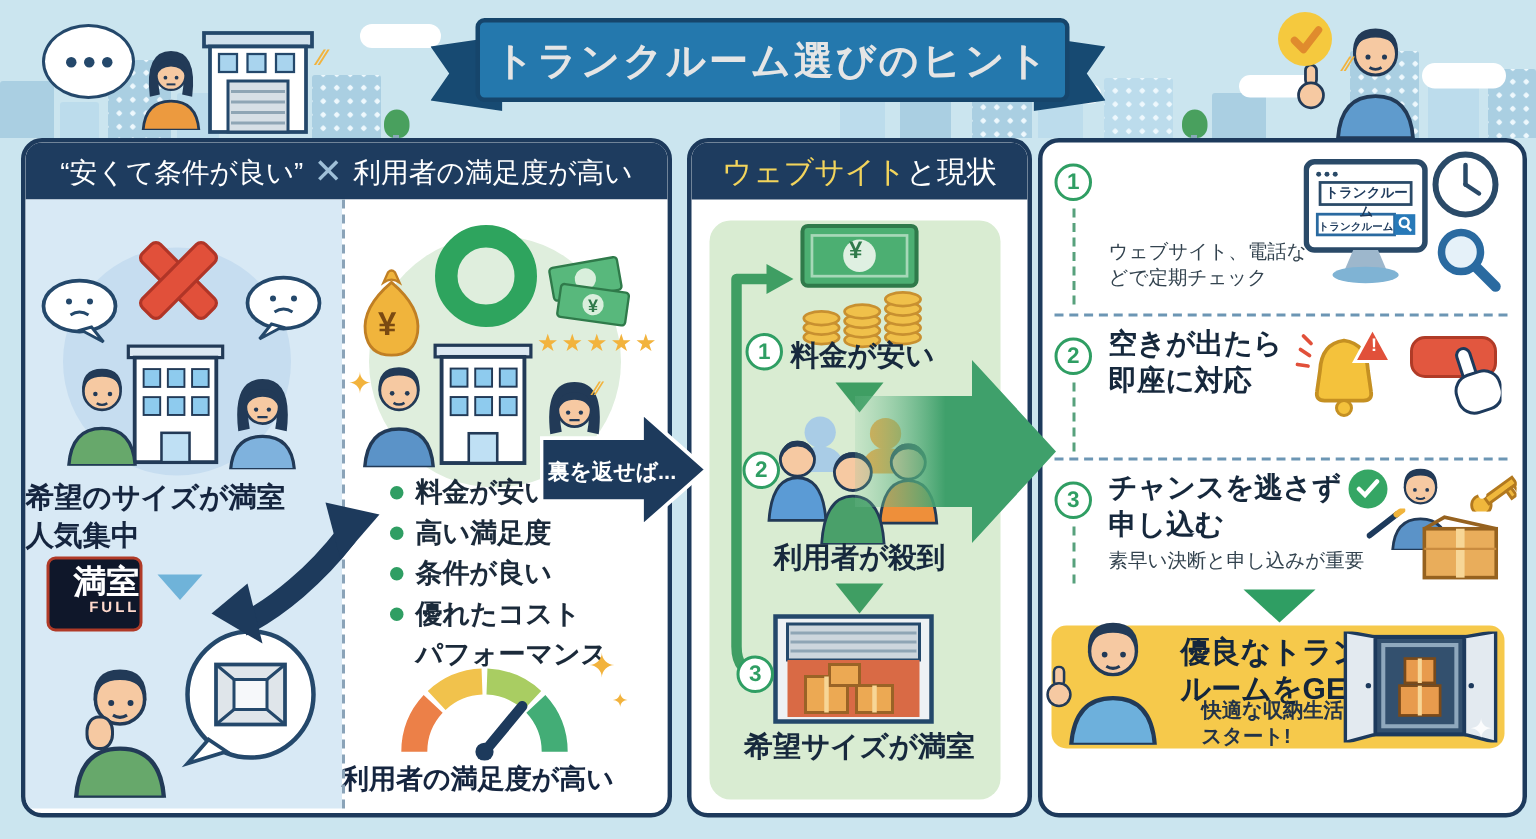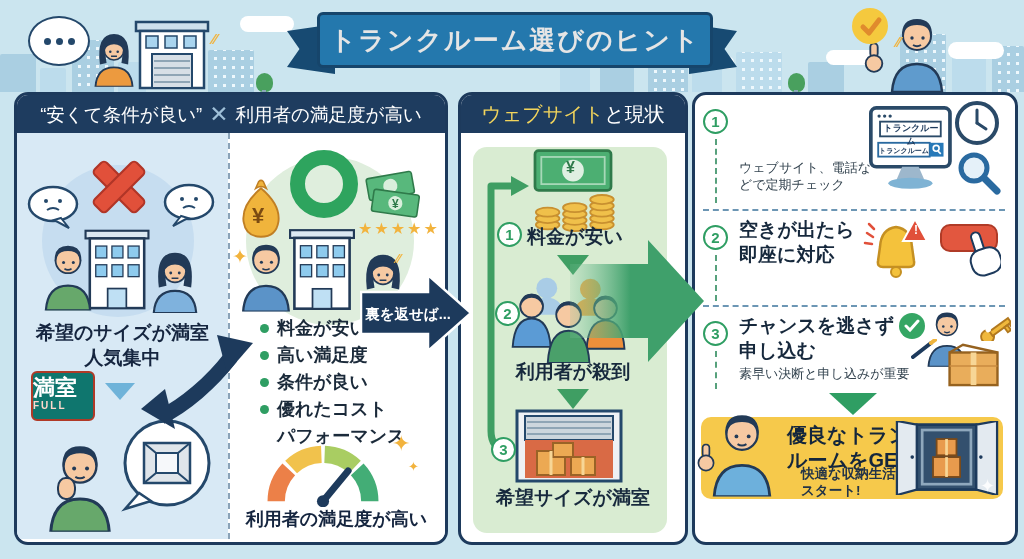--- a/index.html
+++ b/index.html
@@ -30,22 +30,22 @@
 
   .num-circle{position:absolute;width:25px;height:25px;border:2.5px solid #2f9e63;border-radius:50%;background:#fff;
               color:#2f9e63;font-weight:700;font-size:15px;display:flex;align-items:center;justify-content:center;box-sizing:border-box;}
   .tri-down{width:0;height:0;}
   .spark{color:#f2b33d;font-weight:700;}
 
   
   .half-left{position:absolute;left:0;top:0;width:211px;height:100%;background:#d8e9f5;}
   .half-right{position:absolute;left:211px;top:0;right:0;height:100%;background:#fff;}
   .divider-v{position:absolute;left:211px;top:0;bottom:0;border-left:2px dashed #8aa3b8;}
-  .cap{font-weight:700;color:#15253f;text-align:center;font-size:19px;line-height:25px;}
-  .badge{background:#0f766e;border:2px solid #b03a27;border-radius:6px;color:#fff;text-align:left;padding-top:3px;box-sizing:border-box;}
+  .cap{font-weight:700;color:#15253f;font-size:19px;line-height:25px;}
+  .badge{background:#0f172a;border:2px solid #b03a27;border-radius:6px;color:#fff;text-align:right;padding-top:3px;box-sizing:border-box;}
   .badge .b1{font-size:22px;font-weight:700;line-height:24px;}
   .badge .b2{font-size:10px;font-weight:700;letter-spacing:2px;color:#ffd9cc;line-height:12px;}
   .ring{border:15px solid #2ea45e;border-radius:50%;background:transparent;box-sizing:border-box;}
   .bullets{line-height:27px;font-size:18px;font-weight:700;color:#1b2a3a;}
   .bullets .row{display:flex;align-items:flex-start;}
   .dot{width:9px;height:9px;border-radius:50%;background:#2f9e63;margin:9px 8px 0 0;flex:none;}
   .yen{position:absolute;font-weight:700;}
 
   
   .greenbox{position:absolute;background:#d9ecd2;border-radius:14px;}

